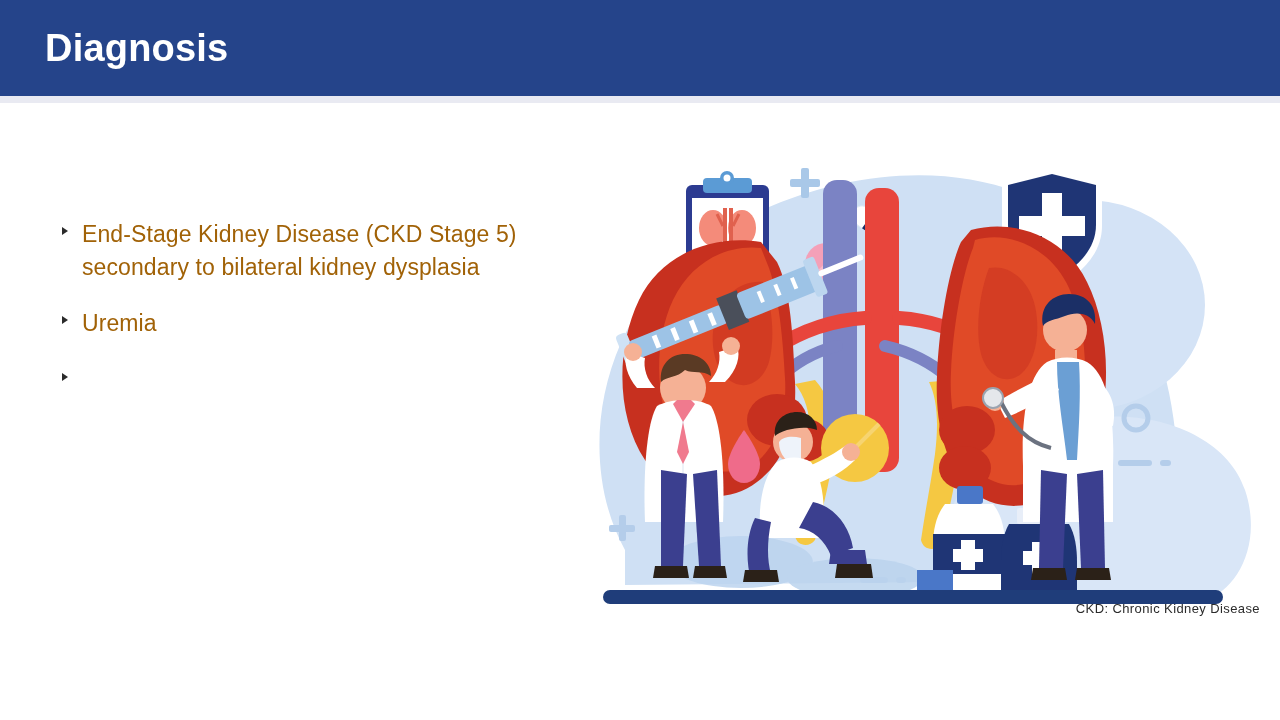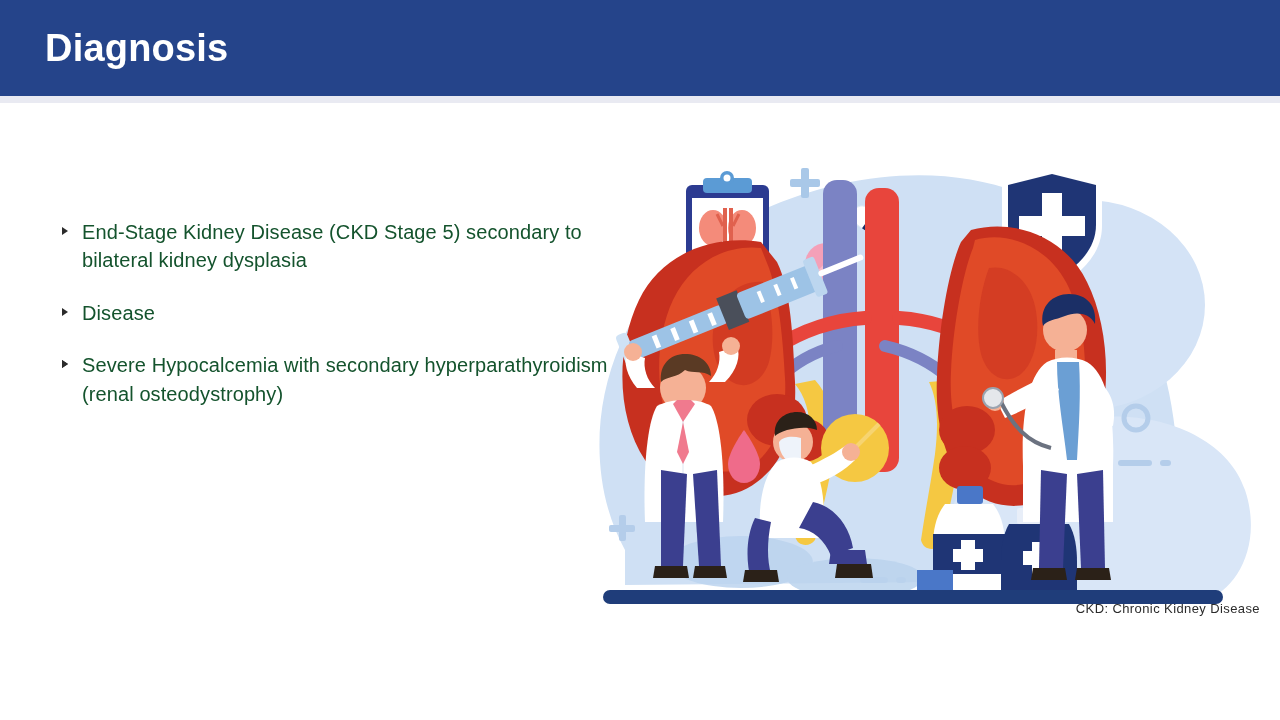--- a/index.html
+++ b/index.html
@@ -53,23 +53,23 @@
   .bullet-list {
     position: absolute;
     left: 60px;
     top: 218px;
     width: 560px;
   }
   .bullet-item {
     position: relative;
     padding-left: 22px;
     margin-bottom: 24px;
-    font-size: 20px;
+    font-size: 23px;
     line-height: 1.42;
-    color: #14532d;
+    color: #a16207;
     letter-spacing: 0.1px;
   }
   .bullet-item:last-child { margin-bottom: 0; }
   .bullet-marker {
     position: absolute;
     left: 2px;
     top: 9px;
     width: 0; height: 0;
     border-left: 6px solid #2b2b2b;
     border-top: 4.5px solid transparent;
@@ -105,28 +105,24 @@
   <div class="header-underline"></div>
   <div class="slide-title">Diagnosis</div>
 
   <div class="bullet-list">
     <div class="bullet-item">
       <span class="bullet-marker"></span>
       <span>End-Stage Kidney Disease (CKD Stage 5) secondary to bilateral kidney dysplasia</span>
     </div>
     <div class="bullet-item">
       <span class="bullet-marker"></span>
-      <span>Disease</span>
+      <span>Uremia</span>
     </div>
     <div class="bullet-item">
       <span class="bullet-marker"></span>
-    </div>
-    <div class="bullet-item">
-      <span class="bullet-marker"></span>
-      <span>Severe Hypocalcemia with secondary hyperparathyroidism (renal osteodystrophy)</span>
     </div>
   </div>
 
   <div class="footnote">CKD: Chronic Kidney Disease</div>
 
   <div class="illustration">
     <svg width="700" height="500" viewBox="0 0 700 500" xmlns="http://www.w3.org/2000/svg">
 
       <g>
         <path d="M60 420 C10 330 30 180 150 105 C255 40 390 25 480 75 C560 120 600 210 610 300 C618 372 600 420 590 450 L60 455 Z" fill="#cfe0f4"></path>

